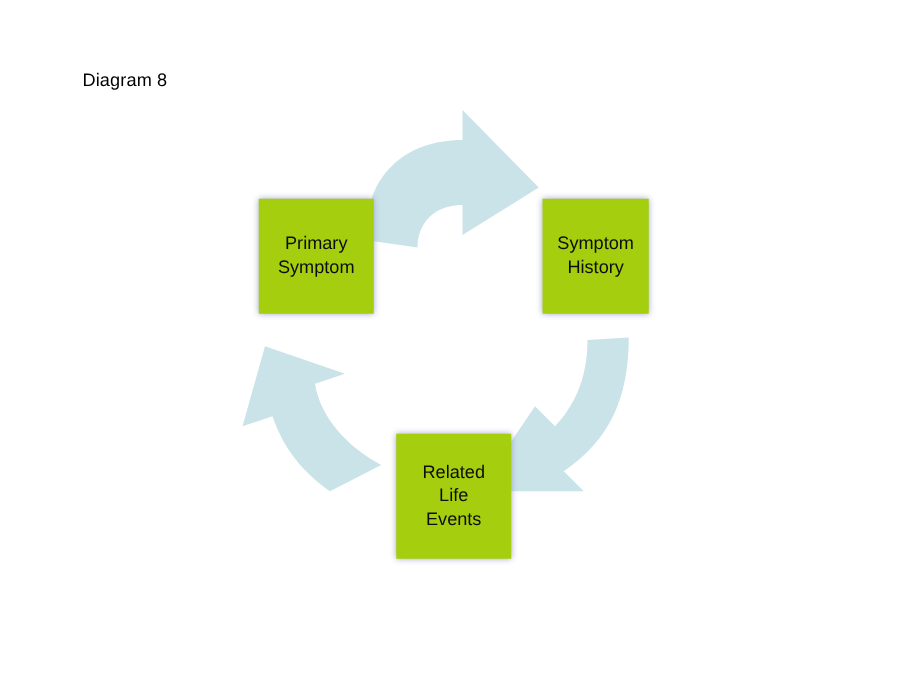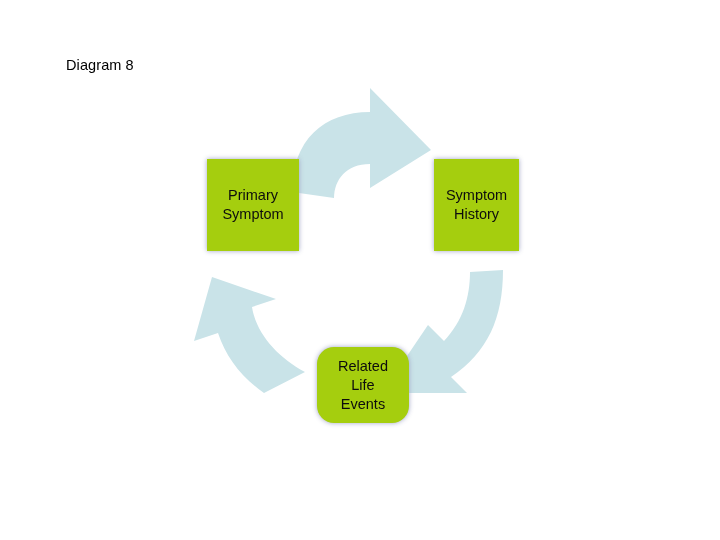--- a/index.html
+++ b/index.html
@@ -79,21 +79,21 @@
     z-index: 2;
     font-size: 14.5px;
     color: #0d0d0d;
     line-height: 19px;
     font-family: "Liberation Sans", sans-serif;
     white-space: pre-line;
   }
 
   #node-primary-symptom   { left: 203px; top: 159px; width: 92px;  height: 92px; }
   #node-symptom-history   { left: 430px; top: 159px; width: 85px;  height: 92px; }
-  #node-related-life      { left: 313px; top: 347px; width: 92px;  height: 76px; border-radius: 17px; }
+  #node-related-life      { left: 313px; top: 347px; width: 92px;  height: 100px; }
 </style>
 </head>
 <body>
 
 <div id="slide">
 
   <div id="diagram-title">Diagram 8</div>
 
   <div id="cycle-diagram">
 

